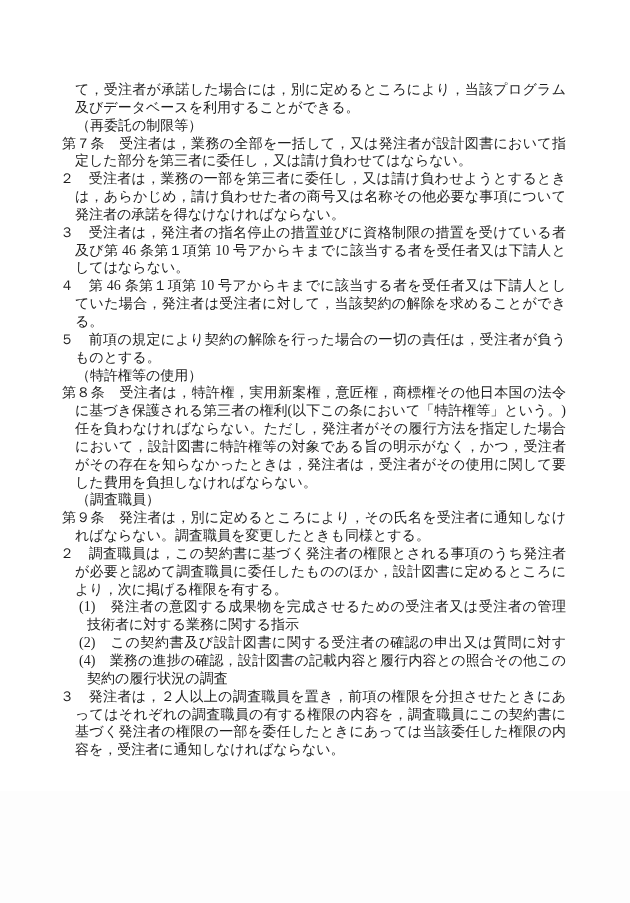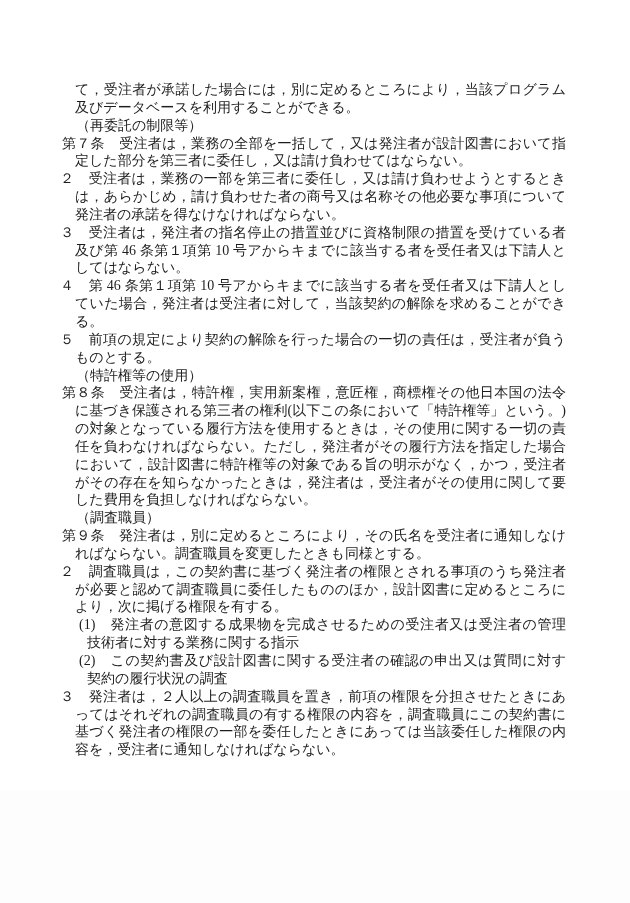--- a/index.html
+++ b/index.html
@@ -64,33 +64,33 @@
     <div class="line cont fill">及び第 46 条第１項第 10 号アからキまでに該当する者を受任者又は下請人と</div>
     <div class="line cont">してはならない。</div>
     <div class="line num fill">４　第 46 条第１項第 10 号アからキまでに該当する者を受任者又は下請人とし</div>
     <div class="line cont fill">ていた場合，発注者は受注者に対して，当該契約の解除を求めることができ</div>
     <div class="line cont">る。</div>
     <div class="line num fill">５　前項の規定により契約の解除を行った場合の一切の責任は，受注者が負う</div>
     <div class="line cont">ものとする。</div>
     <div class="line head">（特許権等の使用）</div>
     <div class="line art fill">第８条　受注者は，特許権，実用新案権，意匠権，商標権その他日本国の法令</div>
     <div class="line cont fill">に基づき保護される第三者の権利(以下この条において「特許権等」という。)</div>
-    <div class="line cont fill">の対象となっている履行方法を使用するときは，その使用に関する一切の責</div>
     <div class="line cont fill">任を負わなければならない。ただし，発注者がその履行方法を指定した場合</div>
     <div class="line cont fill">において，設計図書に特許権等の対象である旨の明示がなく，かつ，受注者</div>
     <div class="line cont fill">がその存在を知らなかったときは，発注者は，受注者がその使用に関して要</div>
     <div class="line cont">した費用を負担しなければならない。</div>
     <div class="line head">（調査職員）</div>
     <div class="line art fill">第９条　発注者は，別に定めるところにより，その氏名を受注者に通知しなけ</div>
     <div class="line cont">ればならない。調査職員を変更したときも同様とする。</div>
     <div class="line num fill">２　調査職員は，この契約書に基づく発注者の権限とされる事項のうち発注者</div>
     <div class="line cont fill">が必要と認めて調査職員に委任したもののほか，設計図書に定めるところに</div>
     <div class="line cont">より，次に掲げる権限を有する。</div>
     <div class="line sub fill">(1)　発注者の意図する成果物を完成させるための受注者又は受注者の管理</div>
     <div class="line subcont">技術者に対する業務に関する指示</div>
     <div class="line sub fill">(2)　この契約書及び設計図書に関する受注者の確認の申出又は質問に対す</div>
+    <div class="line sub fill">(4)　業務の進捗の確認，設計図書の記載内容と履行内容との照合その他この</div>
     <div class="line subcont">契約の履行状況の調査</div>
     <div class="line num fill">３　発注者は，２人以上の調査職員を置き，前項の権限を分担させたときにあ</div>
     <div class="line cont fill">ってはそれぞれの調査職員の有する権限の内容を，調査職員にこの契約書に</div>
     <div class="line cont fill">基づく発注者の権限の一部を委任したときにあっては当該委任した権限の内</div>
     <div class="line cont">容を，受注者に通知しなければならない。</div>
   </div>
 </div>
 
 </body></html>

